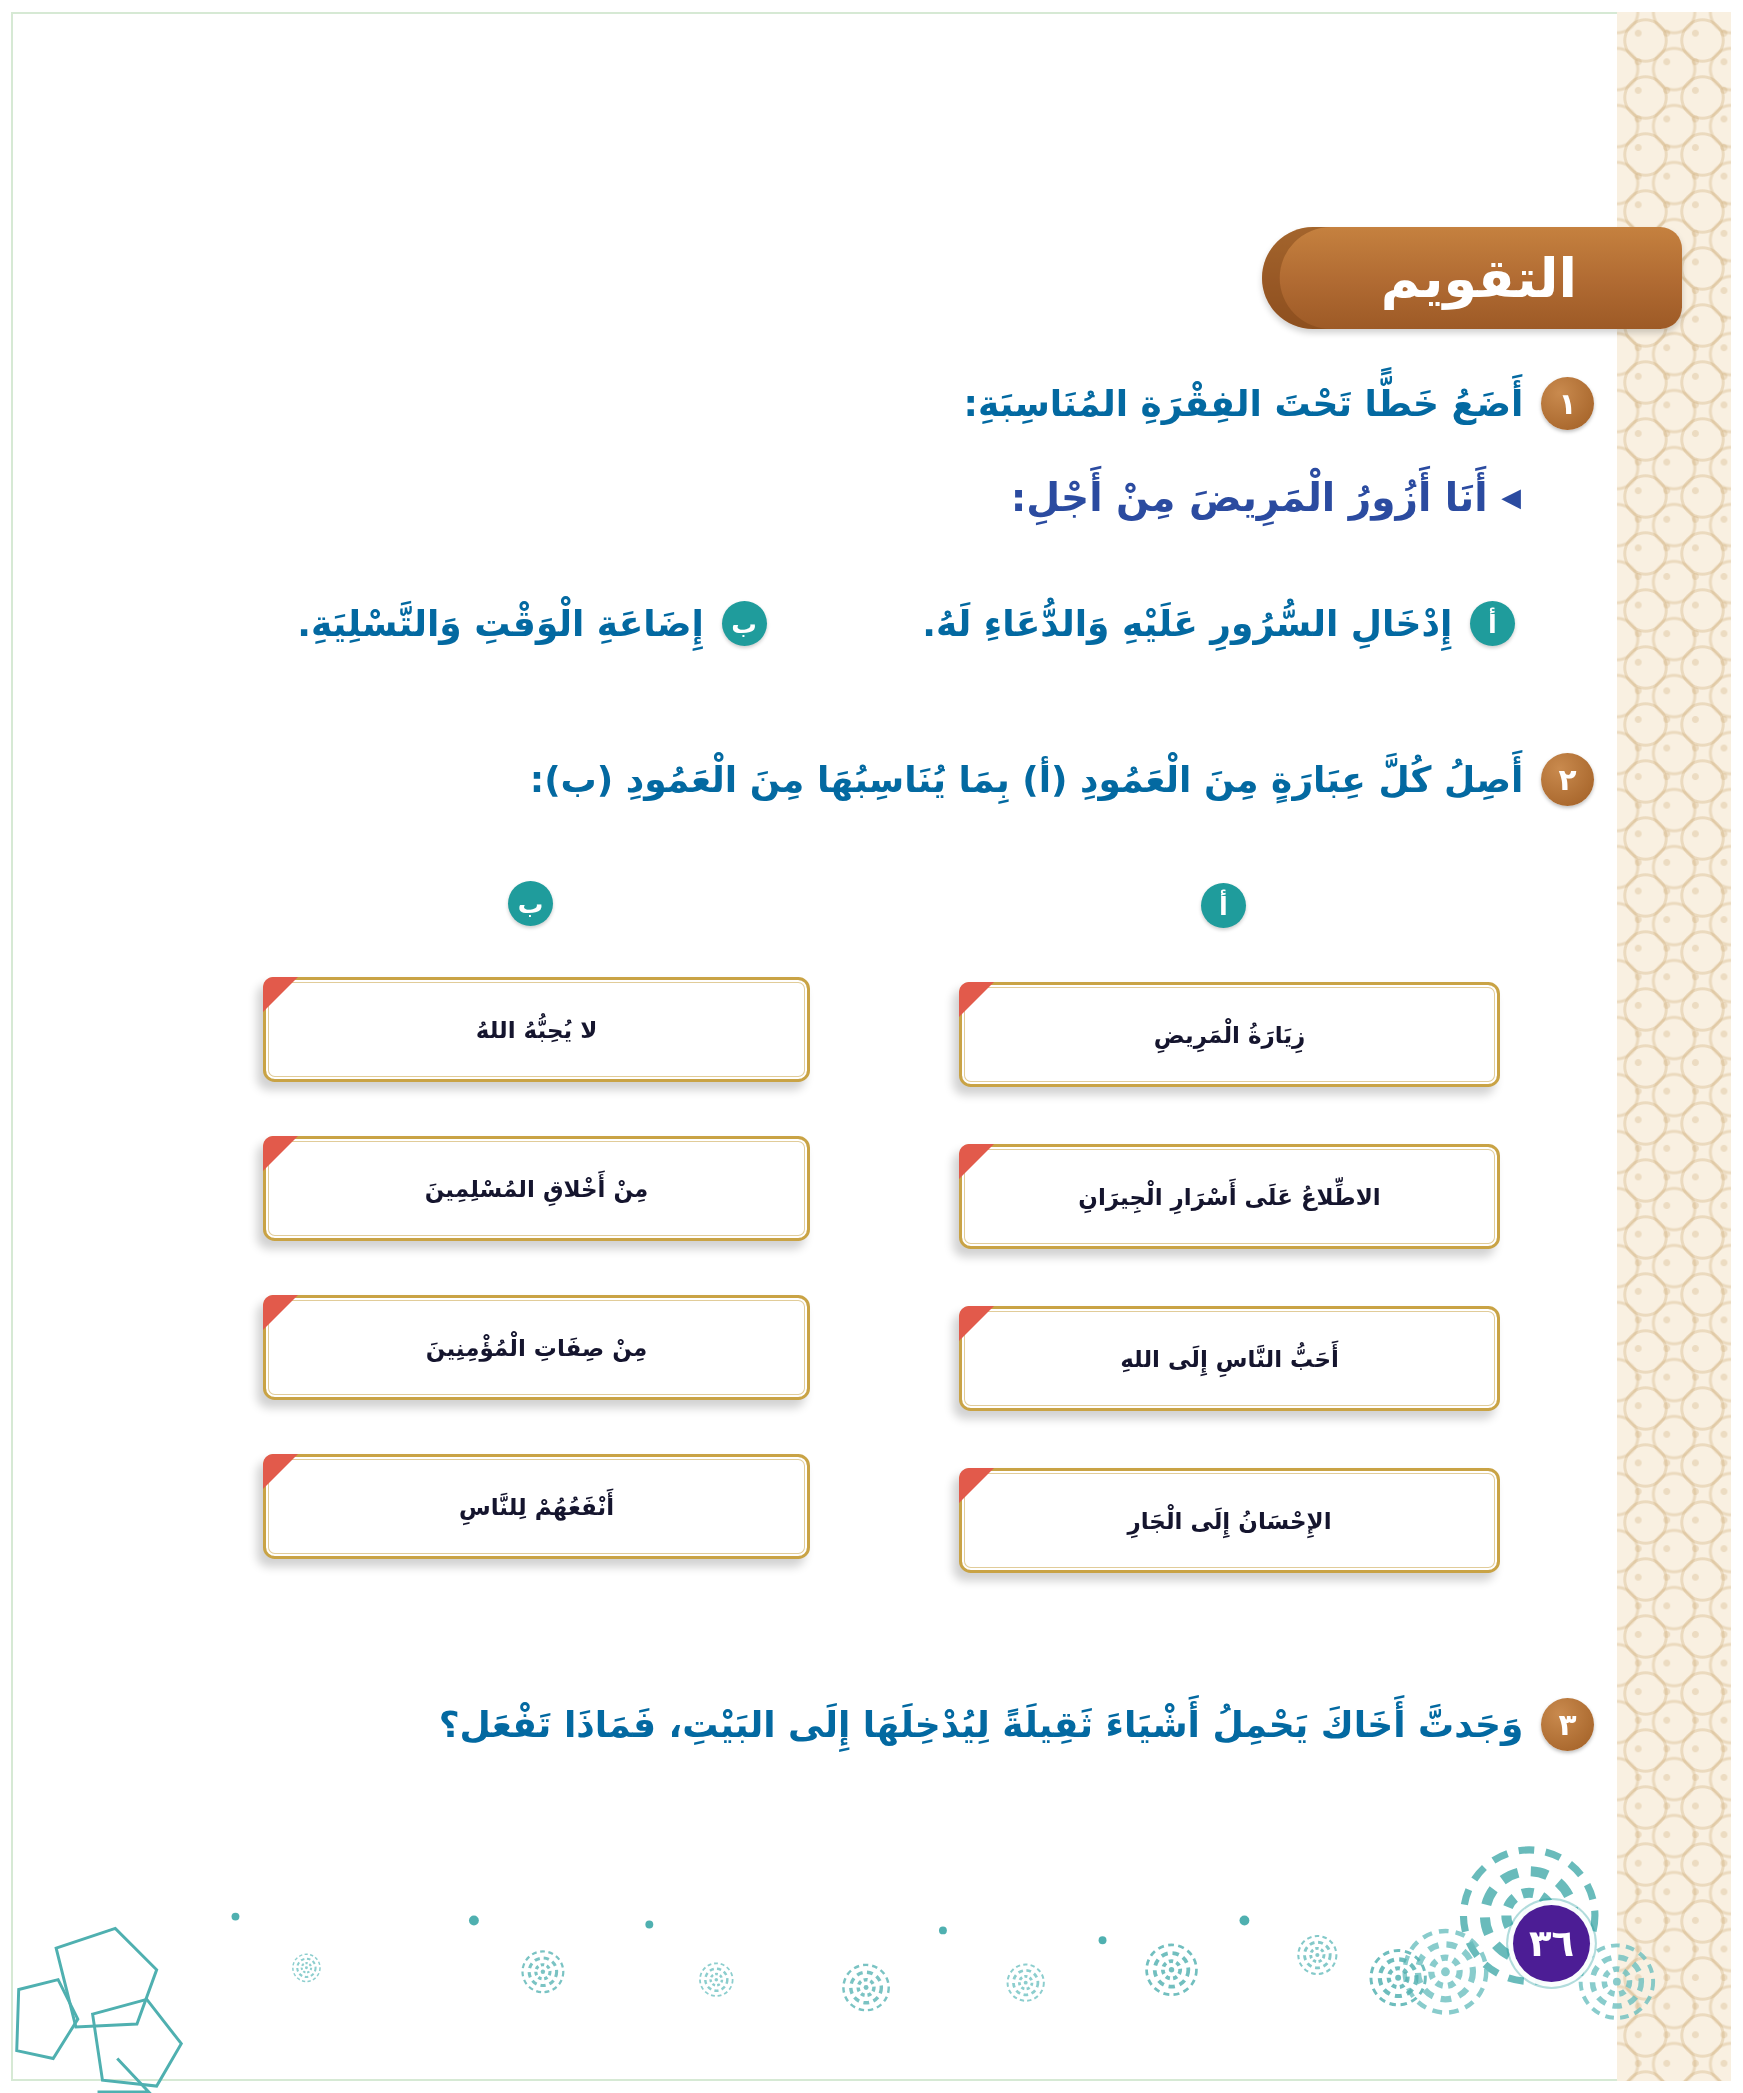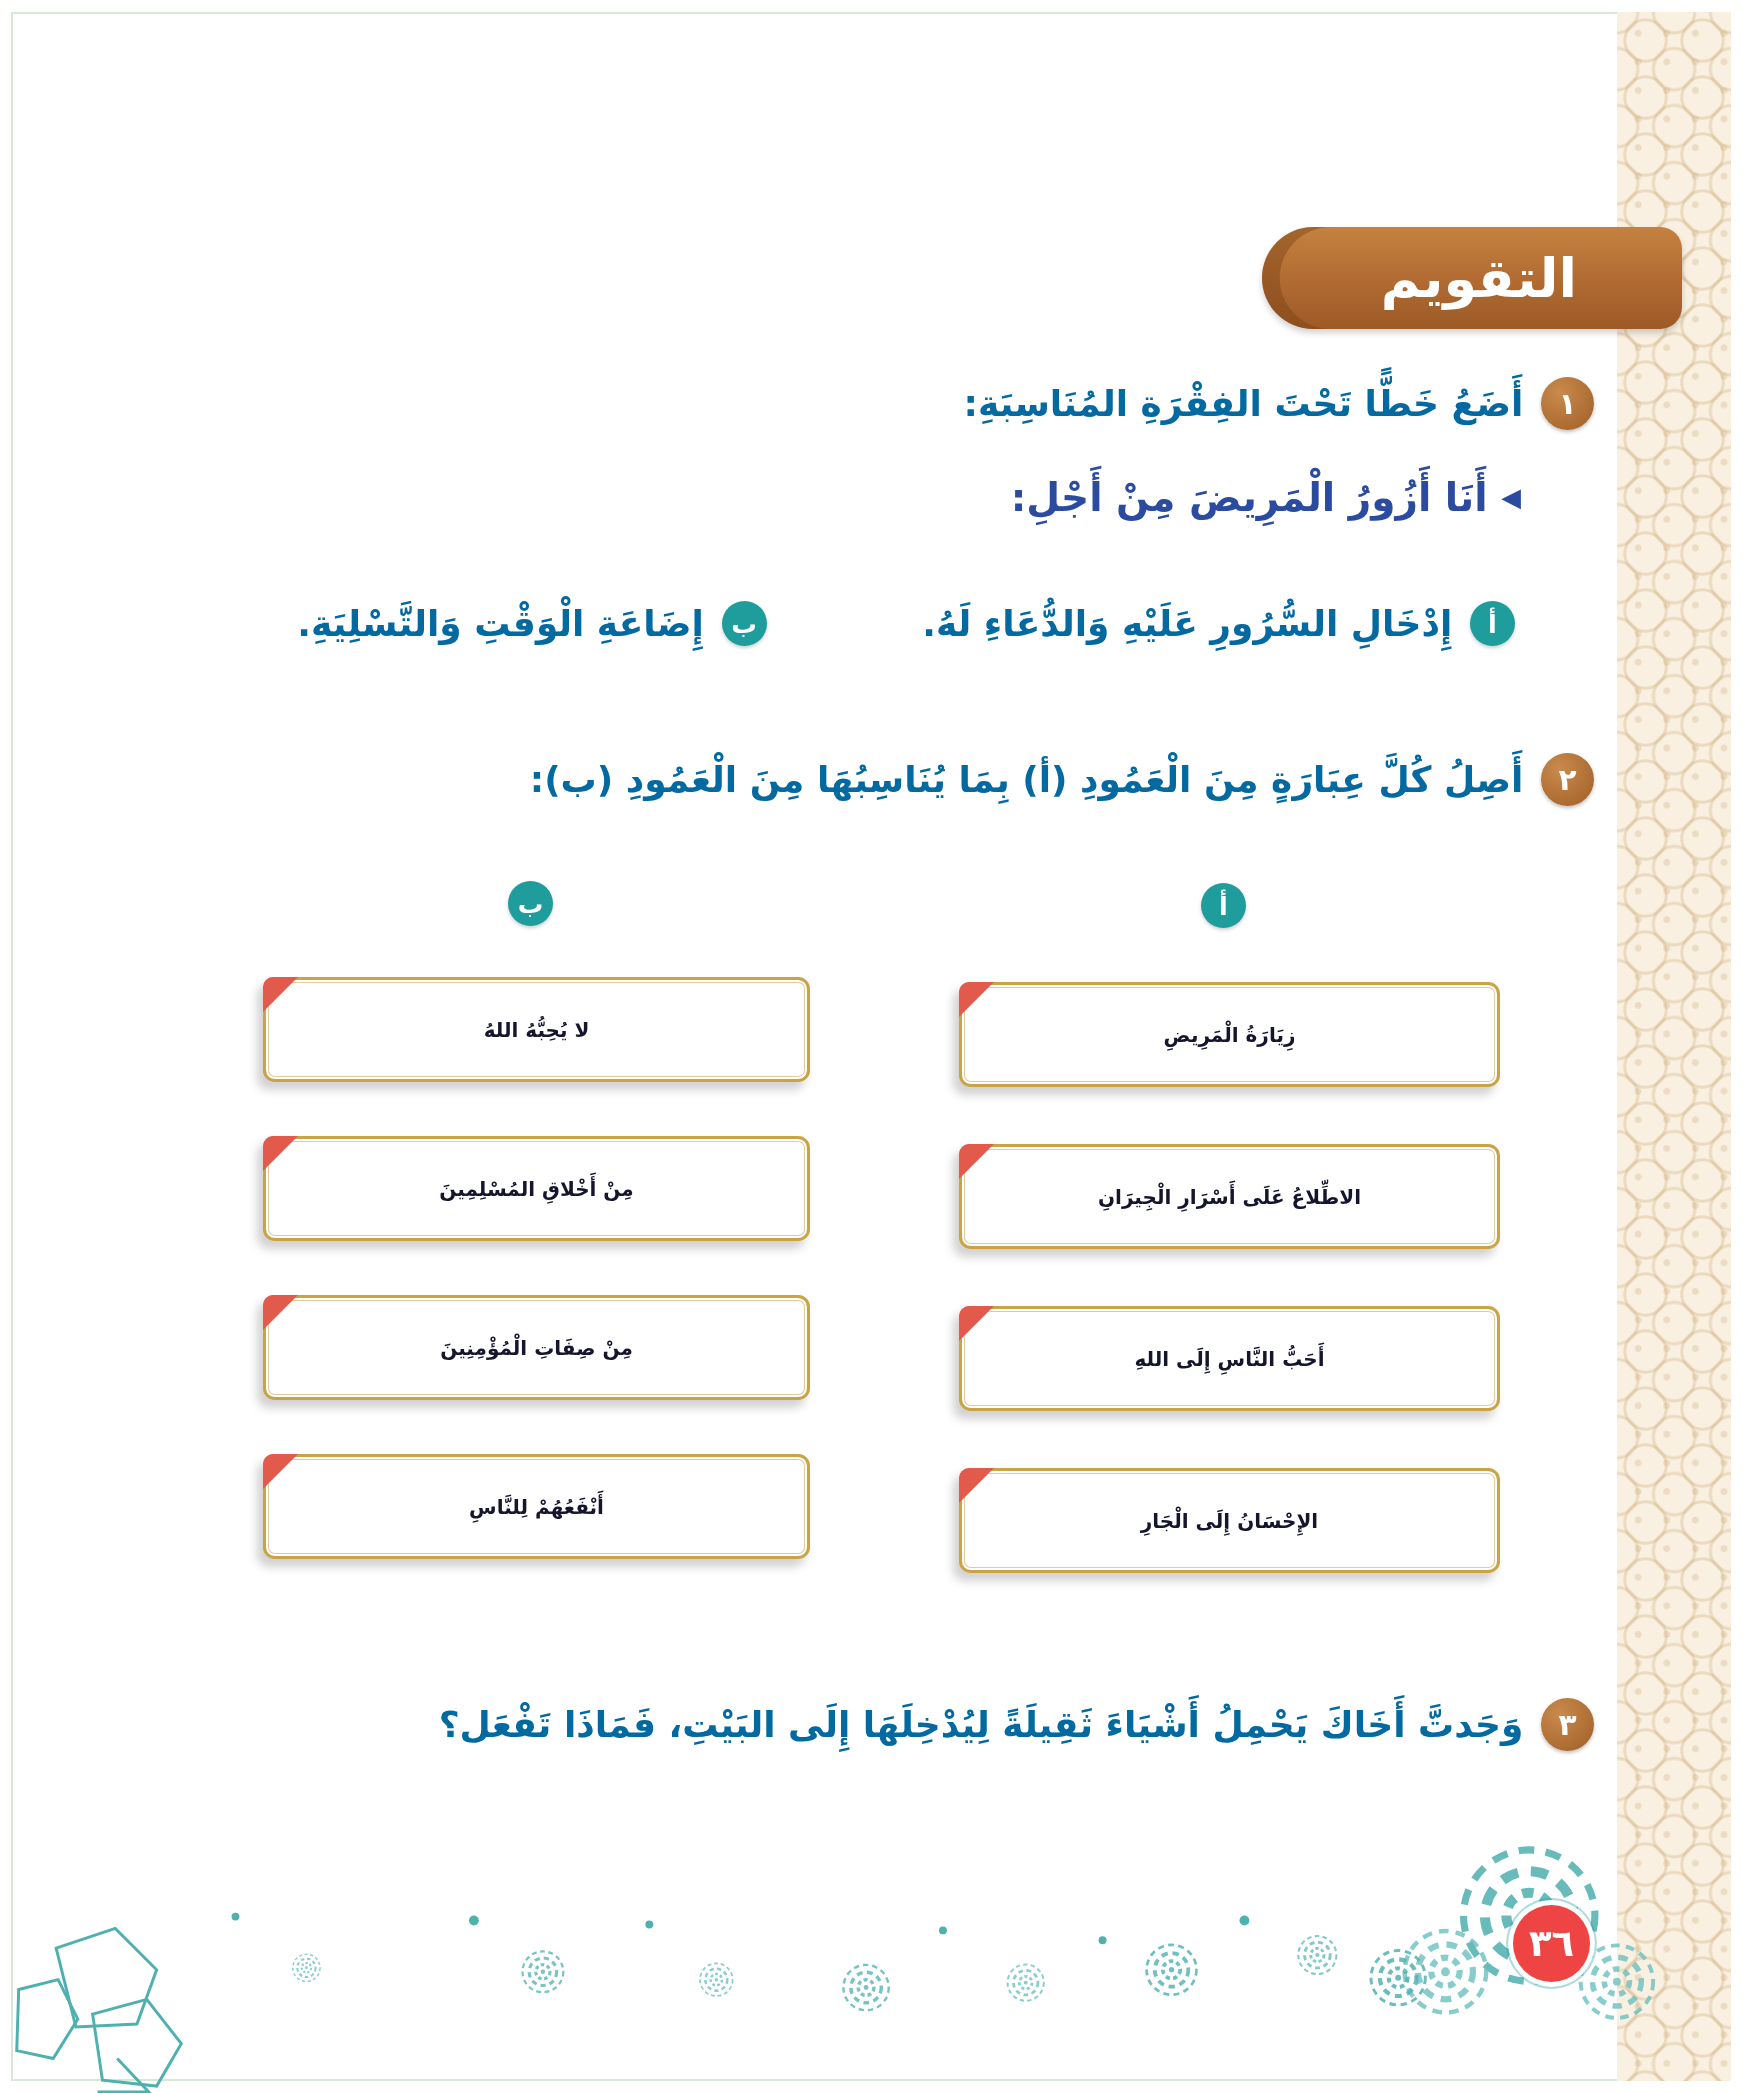--- a/index.html
+++ b/index.html
@@ -37,21 +37,21 @@
     background:radial-gradient(circle at 35% 30%, #c98a4e, #a05e24);
     color:#fff; display:flex; align-items:center; justify-content:center;
     font-size:29.6px; font-weight:bold; box-shadow:0 2px 3.9px rgba(0,0,0,0.25);
   }
   .tealc {
     flex:0 0 auto; width:45px; height:45px; border-radius:50%;
     background:#1f9c9c; color:#fff; display:flex; align-items:center; justify-content:center;
     font-size:25.6px; font-weight:bold; box-shadow:0 2px 3.9px rgba(0,0,0,0.2);
   }
   .q { font-size:36px; font-weight:bold; color:#0369a1; }
-  .box-text { font-size:20px; font-weight:bold; color:#15152e; white-space:nowrap; }
+  .box-text { font-size:23px; font-weight:bold; color:#15152e; white-space:nowrap; }
 
   .ex1-row  { top:377px; right:149px; }
   .lead-row { top:475px; right:222px; gap:13.8px; }
   .lead-marker { color:#2b4ba0; font-size:25.6px; line-height:1; }
   .lead-text { color:#2b4ba0; font-size:39px; font-weight:bold;margin-left:12px; }
   .opt-row  { top:601px; right:228px; }
   .opt-b    { margin-right:138px; }
   .ex2-row  { top:753px; right:149px; }
   .ex3-row  { top:1698px; right:149px; }
 
@@ -70,21 +70,21 @@
   .colB .mbox { width:547px; }
   .corner {
     position:absolute; top:-3px; left:-3px; width:35px; height:35px;
     background:#e25a4b; clip-path:polygon(0 0, 100% 0, 0 100%);
     border-top-left-radius:9.9px;
   }
 
   .deco { position:absolute; left:0; top:1822px; }
   .pagenum {
     position:absolute; left:1514px; top:1905px; width:77px; height:77px;
-    border-radius:50%; background:#ef4444; color:#fff;
+    border-radius:50%; background:#4c1d95; color:#fff;
     display:flex; align-items:center; justify-content:center;
     font-size:37px; font-weight:bold;
     box-shadow:0 0 0 4.9px rgba(255,255,255,0.95), 0 0 0 6.9px rgba(31,156,156,0.35);
   }
 </style>
 </head>
 <body>
 
 <div class="page">
 

